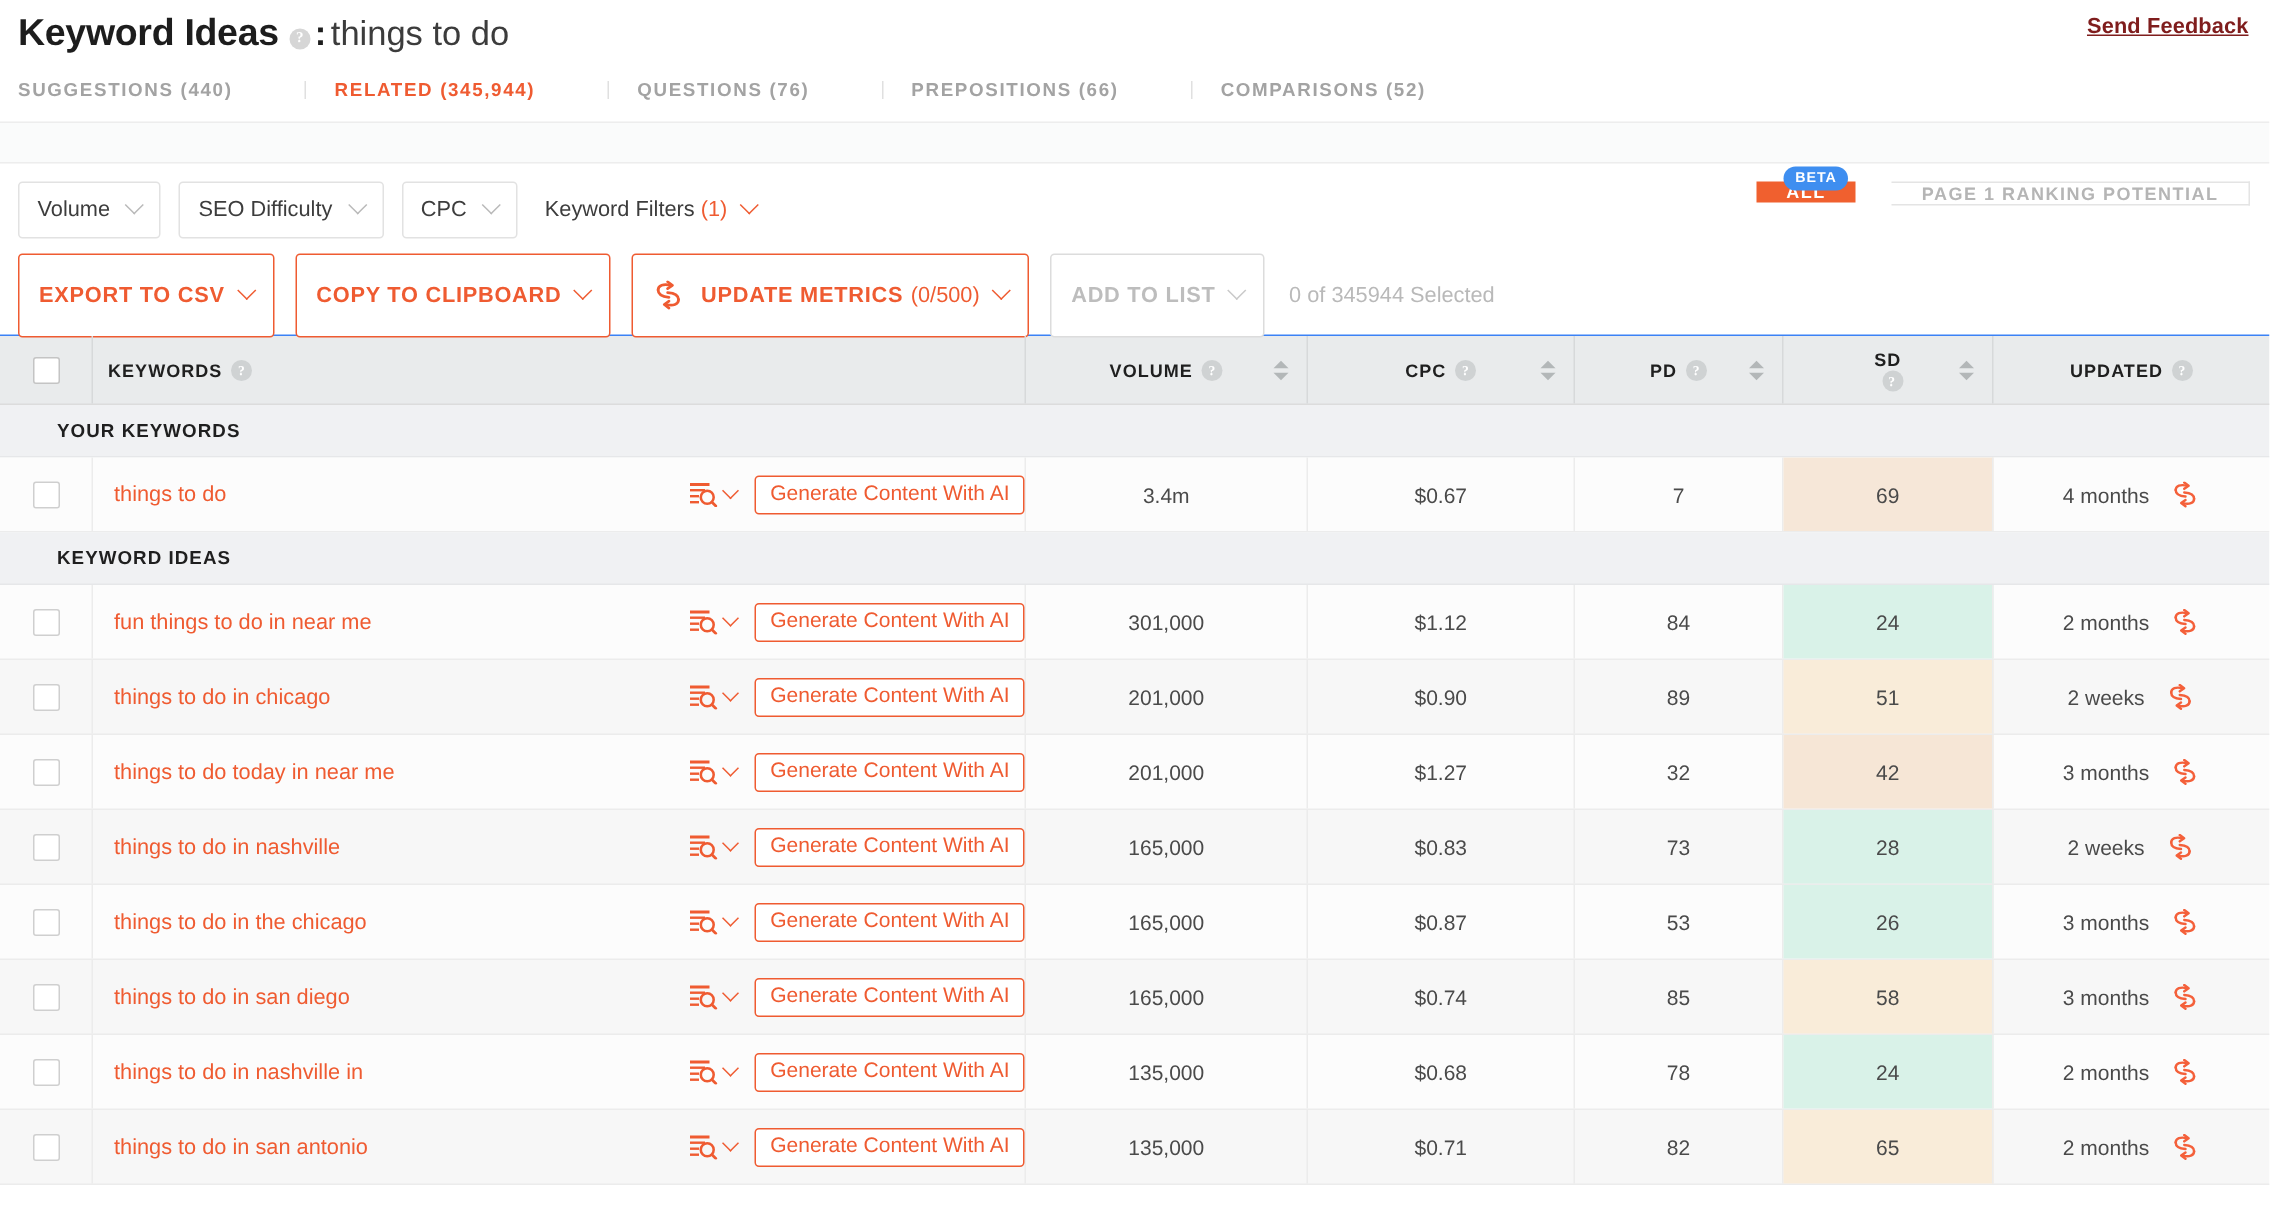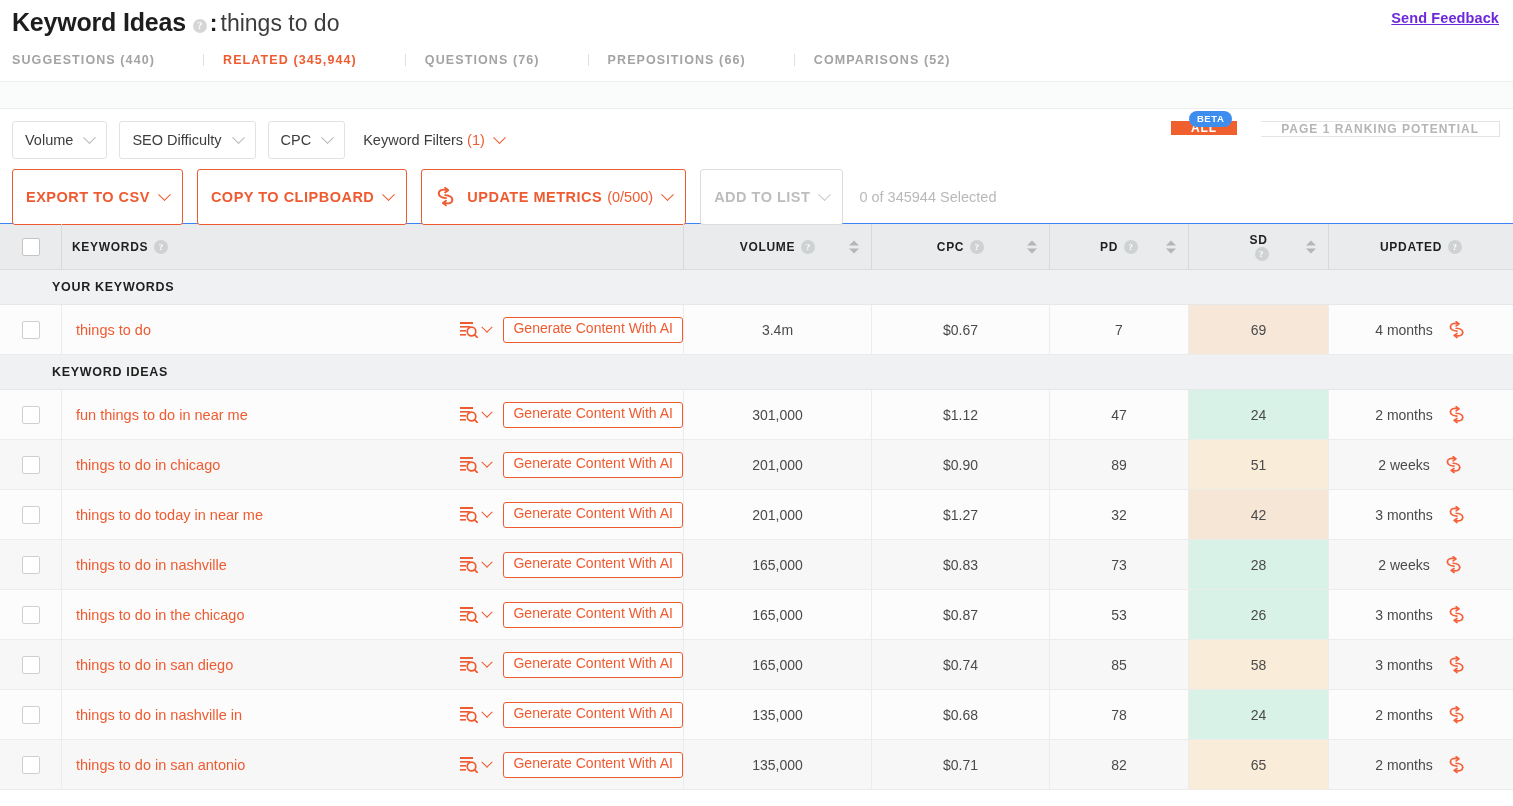--- a/index.html
+++ b/index.html
@@ -33,21 +33,21 @@
     background: #d6d6d6; color: #ffffff;
     font-size: 10px; font-weight: bold;
     margin: 0 3px 0 7px;
     position: relative; top: -2px;
     font-family: "Liberation Serif", serif;
   }
   .title-colon { font-size: 23px; color:#1d1d1d; font-weight:bold; margin-right:3px;}
   .title-query { font-size: 23px; color: #3c3c3c; font-weight: 400; }
   .send-feedback {
     position: absolute; right: 14px; top: 10px;
-    color: #6d28d9; font-size: 14.5px; font-weight: bold;
+    color: #7f1d1d; font-size: 14.5px; font-weight: bold;
     text-decoration: underline; cursor: pointer;
     letter-spacing: 0.1px;
   }
 
   
   .tabs {
     display: flex; align-items: center;
     padding-left: 12px;
     height: 32px;
     gap: 28px;
@@ -190,21 +190,21 @@
   .c-cpc   { width: 178px; justify-content:center; }
   .c-pd    { width: 139px; justify-content:center; }
   .c-sd    { width: 140px; justify-content:center;flex-direction:column; }
   .c-upd   { width: 184px; justify-content:center; border-right:none; }
 
   .section-row {
     height: 35px; display:flex; align-items:center;
     background:#f0f1f3;
     font-size: 12.5px; font-weight:bold; letter-spacing:0.7px;
     color:#1f1f1f;
-    padding-left: 52px;
+    padding-left: 38px;
     border-bottom: 1px solid #e6e7e9;
     width:1513px;
   }
 
   .drow { height: 50px; border-bottom: 1px solid #ececec; }
   .drow.odd  { background:#fcfcfc; }
   .drow.even { background:#f7f7f7; }
 
   .cell {
     display:flex; align-items:center;
@@ -434,21 +434,21 @@
                   <circle cx="11.5" cy="10.5" r="4.3" stroke="#ef5b31" stroke-width="1.7" fill="none"></circle>
                   <line x1="14.7" y1="13.8" x2="17.2" y2="16.3" stroke="#ef5b31" stroke-width="1.8" stroke-linecap="round"></line>
                 </svg>
               </span>
               <i class="serp-chev"></i>
               <span class="genbtn">Generate Content With AI</span>
             </span>
           </div>
           <div class="cell c-vol center">301,000</div>
           <div class="cell c-cpc center">$1.12</div>
-          <div class="cell c-pd center">47</div>
+          <div class="cell c-pd center">84</div>
           <div class="cell c-sd center" style="background:#d9f2e8">24</div>
           <div class="cell c-upd nob updcell">
             <span>2 months</span>
             <span class="refresh-ic">
               <svg width="20" height="18" viewBox="0 0 24 22" fill="none">
                 <path d="M4 7 C4 3.5 8 2.2 13 3.4" stroke="#f4603a" stroke-width="2" stroke-linecap="round"></path>
                 <path d="M11 0.9 L14.5 3.5 L11 6" stroke="#f4603a" stroke-width="2" stroke-linecap="round" stroke-linejoin="round"></path>
                 <path d="M19 14 C19 17.6 15 18.9 10 17.6" stroke="#f4603a" stroke-width="2" stroke-linecap="round"></path>
                 <path d="M12 15.1 L8.5 17.6 L12 20.2" stroke="#f4603a" stroke-width="2" stroke-linecap="round" stroke-linejoin="round"></path>
                 <path d="M4 7 C4 11 8 12 12 12.3" stroke="#f4603a" stroke-width="2" stroke-linecap="round"></path>

